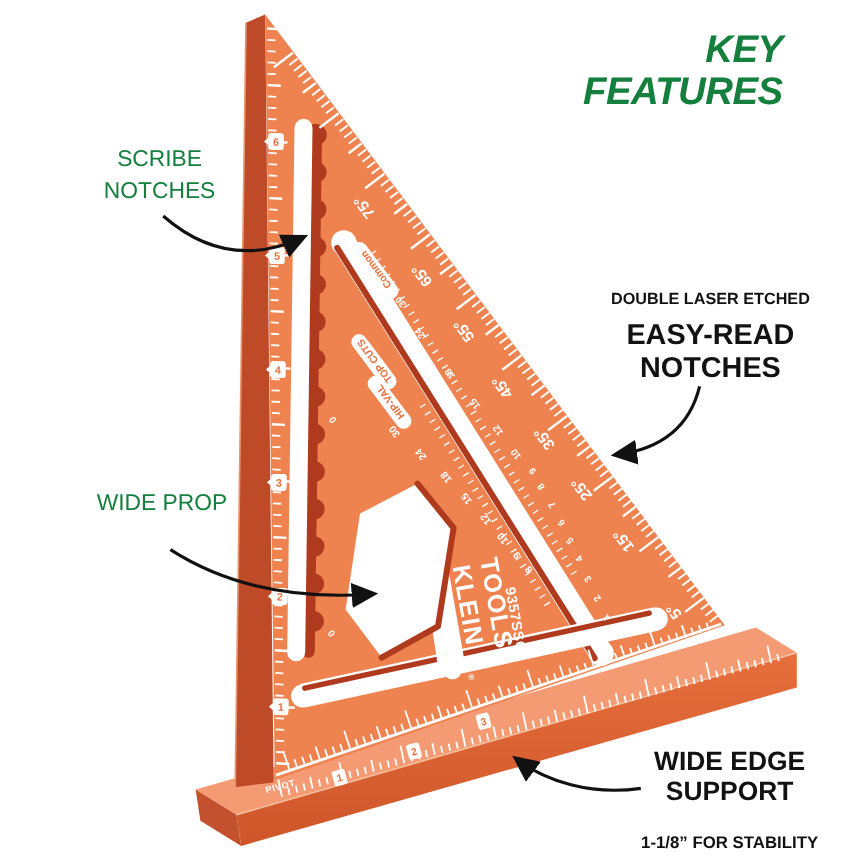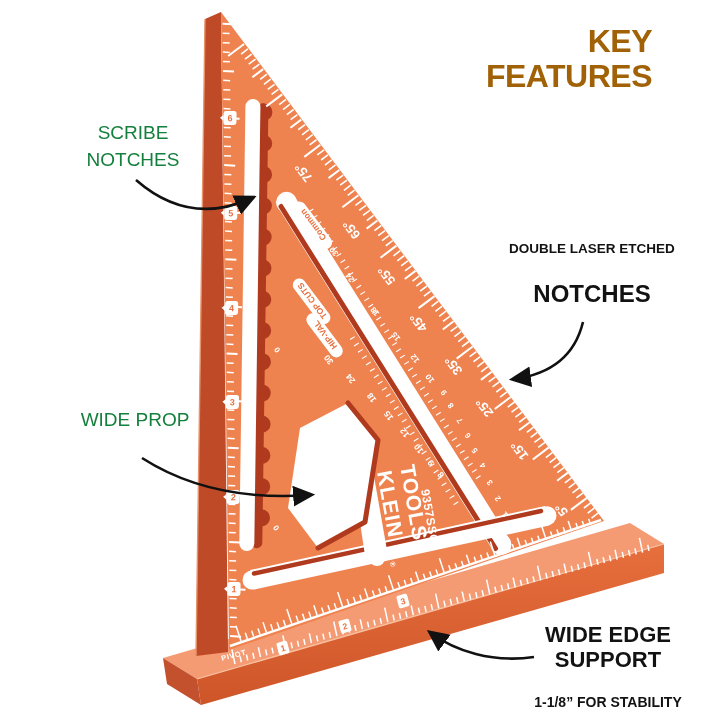--- a/index.html
+++ b/index.html
@@ -1,43 +1,44 @@
 <!DOCTYPE html>
 <html><head>
 <meta charset="utf-8">
 <style>
   html,body{margin:0;padding:0;background:#ffffff;}
   .stage{position:relative;width:720px;height:720px;background:#ffffff;overflow:hidden;
          font-family:"Liberation Sans",sans-serif;}
   svg{position:absolute;left:0;top:0;}
   .callout{position:absolute;color:#111;text-align:center;z-index:5;}
   .title{position:absolute;left:380px;top:24px;width:272px;text-align:right;
-         font-weight:800;font-size:32px;line-height:35px;letter-spacing:-0.5px;color:#a16207;}
+         font-weight:800;font-size:32px;line-height:35px;letter-spacing:-0.5px;color:#15803d;font-style:italic;}
   .co-big{font-weight:400;font-size:19px;line-height:27px;letter-spacing:0px;color:#15803d;}
-  .co-eyebrow{font-weight:700;font-size:13.5px;line-height:18px;color:#121212;margin-bottom:22px;}
+  .co-eyebrow{font-weight:700;font-size:13.5px;line-height:18px;color:#121212;margin-bottom:8px;}
   .co-xl{font-weight:800;font-size:24px;line-height:27px;color:#121212;}
   .co-sub{font-weight:700;font-size:14px;line-height:18px;color:#121212;margin-top:21px;}
 </style>
 </head>
 <body>
 
 <div class="stage">
 
   <div class="title">
     <div>KEY</div>
     <div>FEATURES</div>
   </div>
 
   <div class="callout co-big" style="left:57px;top:119px;width:152px;">
     <div>SCRIBE</div>
     <div>NOTCHES</div>
   </div>
 
   <div class="callout" style="left:487px;top:240px;width:210px;">
     <div class="co-eyebrow">DOUBLE LASER ETCHED</div>
+    <div class="co-xl">EASY-READ</div>
     <div class="co-xl">NOTCHES</div>
   </div>
 
   <div class="callout co-big" style="left:55px;top:406px;width:160px;">
     <div>WIDE PROP</div>
   </div>
 
   <div class="callout" style="left:508px;top:622px;width:200px;">
     <div class="co-xl" style="font-size:22px;line-height:25px;">WIDE EDGE</div>
     <div class="co-xl" style="font-size:22px;line-height:25px;">SUPPORT</div>

